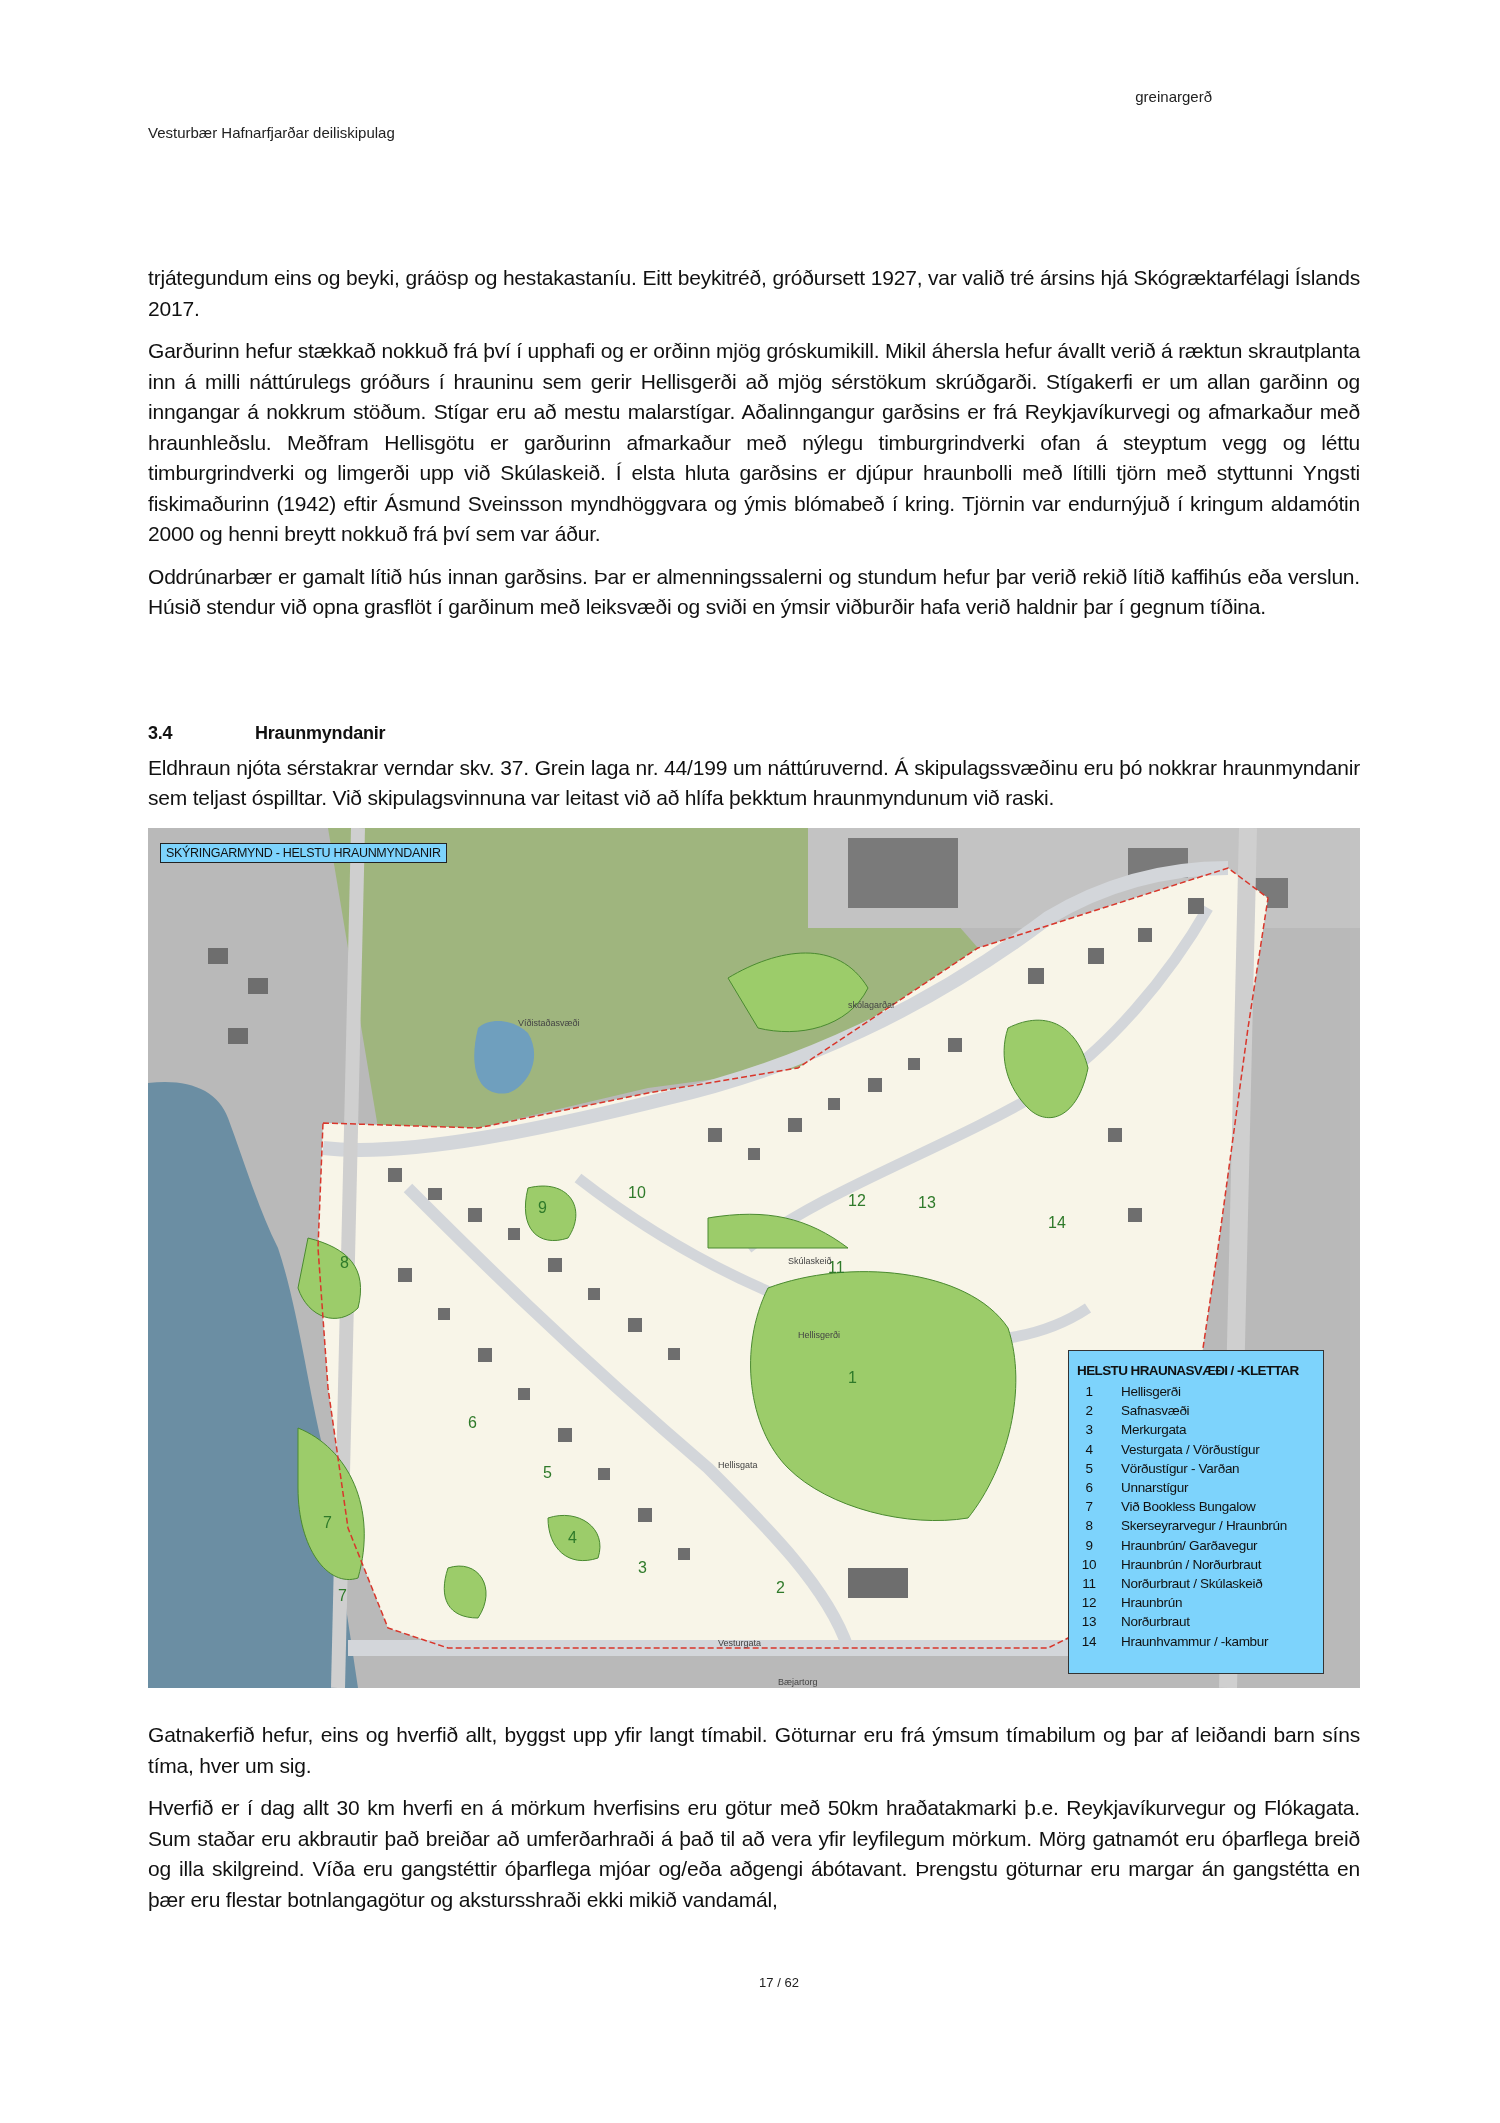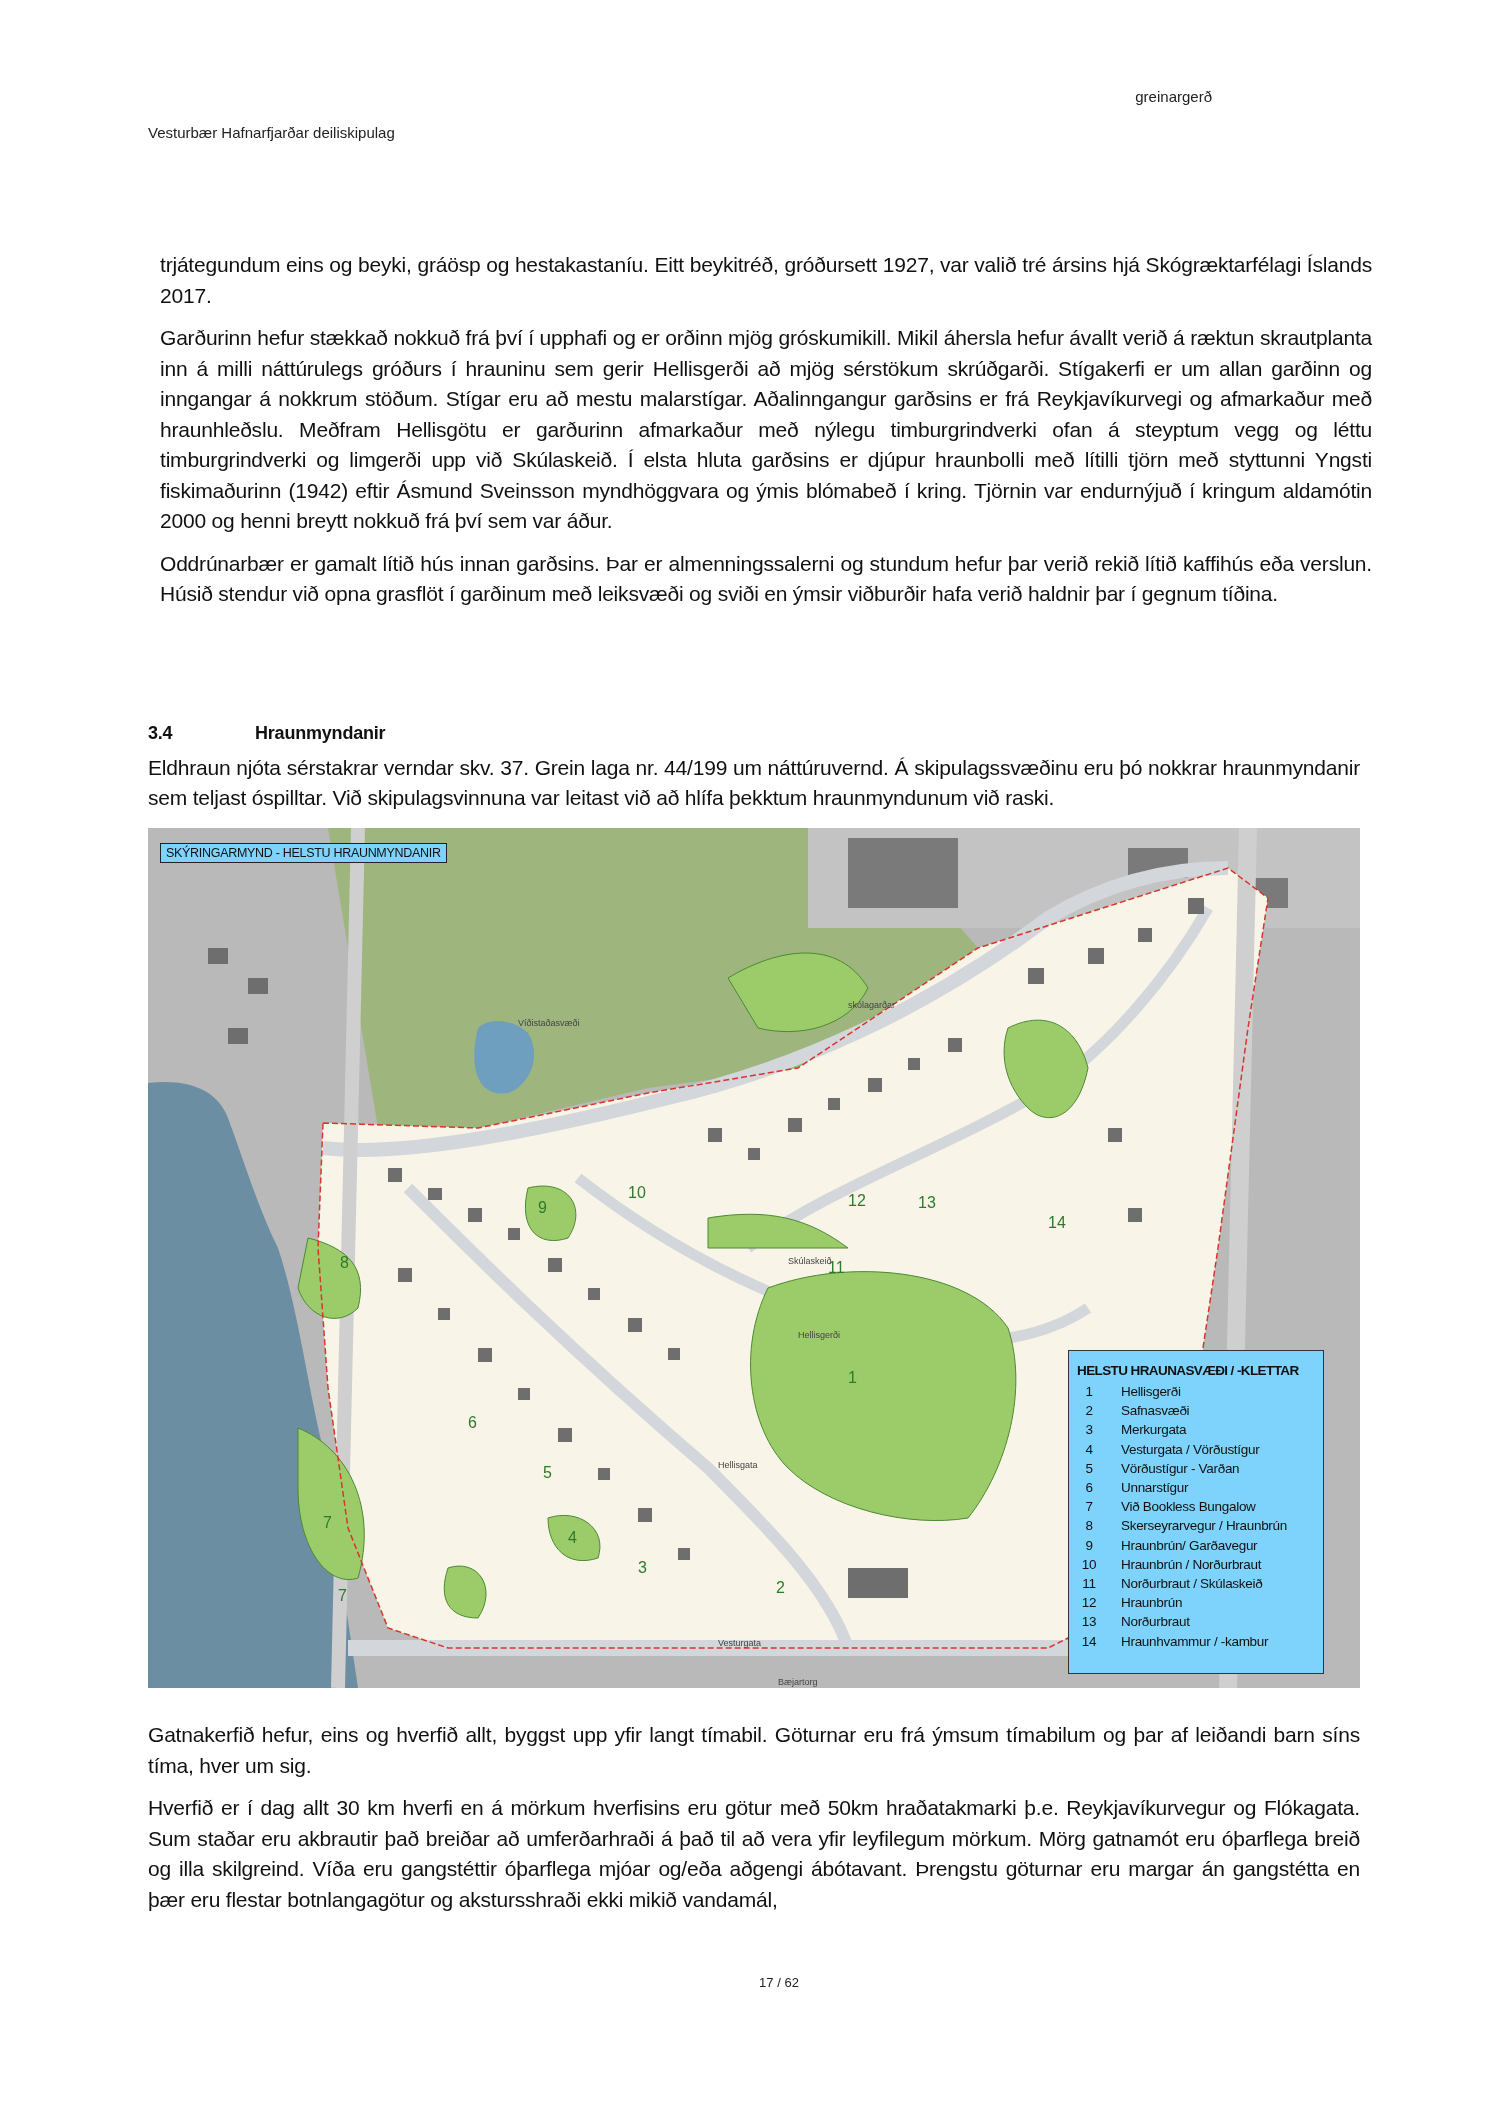--- a/index.html
+++ b/index.html
@@ -28,21 +28,21 @@
   .footer { position: absolute; top: 1975px; left: 0; width: 100%; text-align: center; font-size: 13px; color: #222; padding-left: 29px; }
 </style>
 </head>
 <body>
 
 <div class="header">
   <span class="left">Vesturbær Hafnarfjarðar deiliskipulag</span>
   <span class="right">greinargerð</span>
 </div>
 
-<div class="body-text" style="top:250px;margin-left:12px;">
+<div class="body-text" style="top:263px;">
   <p>trjátegundum eins og beyki, gráösp og hestakastaníu. Eitt beykitréð, gróðursett 1927, var valið tré ársins hjá Skógræktarfélagi Íslands 2017.</p>
   <p>Garðurinn hefur stækkað nokkuð frá því í upphafi og er orðinn mjög gróskumikill. Mikil áhersla hefur ávallt verið á ræktun skrautplanta inn á milli náttúrulegs gróðurs í hrauninu sem gerir Hellisgerði að mjög sérstökum skrúðgarði. Stígakerfi er um allan garðinn og inngangar á nokkrum stöðum. Stígar eru að mestu malarstígar. Aðalinngangur garðsins er frá Reykjavíkurvegi og afmarkaður með hraunhleðslu. Meðfram Hellisgötu er garðurinn afmarkaður með nýlegu timburgrindverki ofan á steyptum vegg og léttu timburgrindverki og limgerði upp við Skúlaskeið. Í elsta hluta garðsins er djúpur hraunbolli með lítilli tjörn með styttunni Yngsti fiskimaðurinn (1942) eftir Ásmund Sveinsson myndhöggvara og ýmis blómabeð í kring. Tjörnin var endurnýjuð í kringum aldamótin 2000 og henni breytt nokkuð frá því sem var áður.</p>
   <p>Oddrúnarbær er gamalt lítið hús innan garðsins. Þar er almenningssalerni og stundum hefur þar verið rekið lítið kaffihús eða verslun. Húsið stendur við opna grasflöt í garðinum með leiksvæði og sviði en ýmsir viðburðir hafa verið haldnir þar í gegnum tíðina.</p>
 </div>
 
 <div class="body-text" style="top:718px;">
   <div class="section-head">
     <span class="num">3.4</span>
     <span>Hraunmyndanir</span>
   </div>

